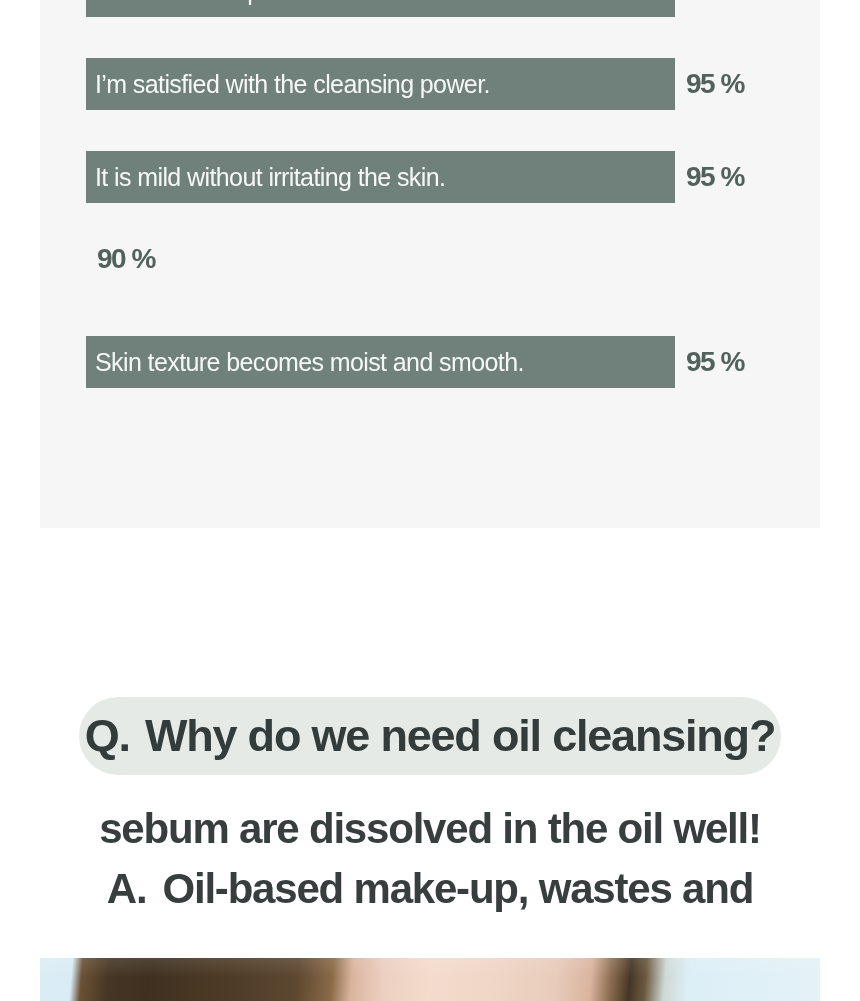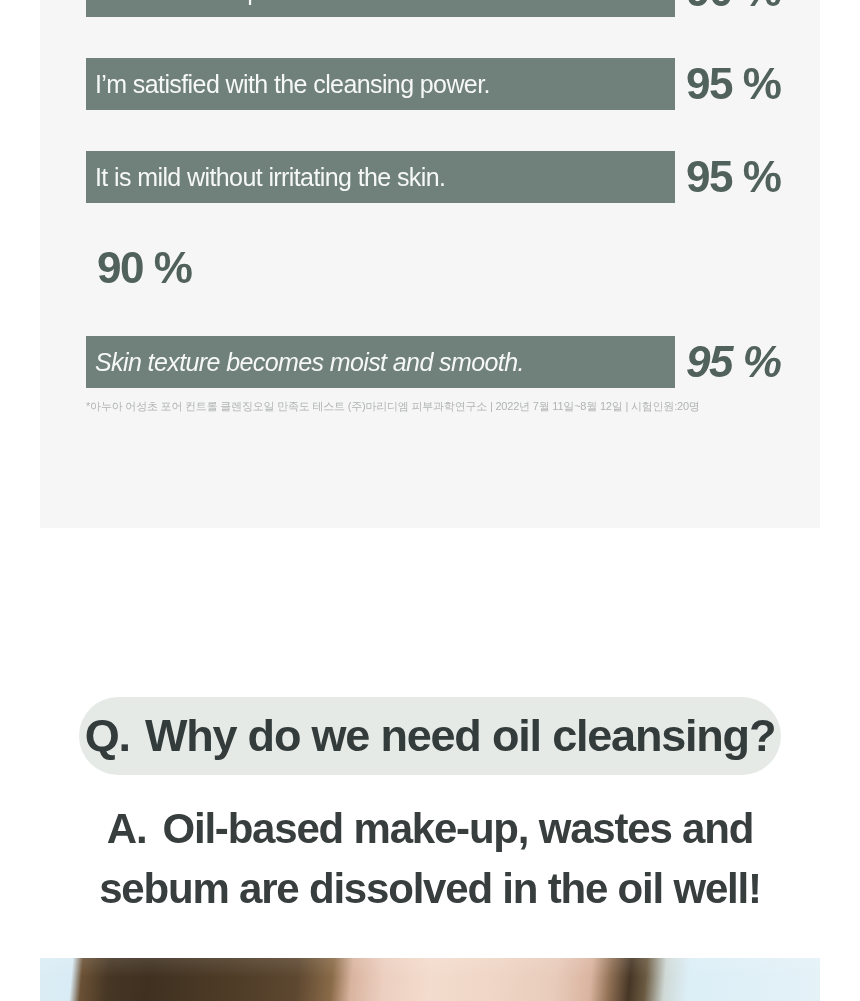--- a/index.html
+++ b/index.html
@@ -27,31 +27,31 @@
     background: #70807b;
     color: #f6f8f7;
     display: flex; align-items: center;
     padding-left: 9px;
     font-size: 25px;
     letter-spacing: -0.6px;
     white-space: nowrap;
   }
   .survey-pct {
     margin-left: 11px;
-    font-size: 44px;
+    font-size: 28px;
     font-weight: bold;
     color: #51615c;
     letter-spacing: -1.5px;
     white-space: nowrap;
   }
   .row-1 { top: -35px; }
   .row-2 { top: 58px; }
   .row-3 { top: 151px; text-align: center; }
   .row-4 { top: 243px; }
-  .row-5 { top: 336px; font-style: italic; }
+  .row-5 { top: 336px; }
   .survey-disclaimer {
     position: absolute; left: 46px; top: 399px;
     font-size: 11px;
     color: #b1b4b3;
     letter-spacing: -0.2px;
     white-space: nowrap;
   }
 
   
   .qa-section { position: absolute; left: 0; top: 528px; width: 860px; text-align: center; }
@@ -117,33 +117,32 @@
 
     <div class="survey-row row-4">
       <div class="survey-pct">90 %</div>
     </div>
 
     <div class="survey-row row-5">
       <div class="survey-bar">Skin texture becomes moist and smooth.</div>
       <div class="survey-pct">95 %</div>
     </div>
 
-    <div class="survey-disclaimer">*아누아 어성초 포어 컨트롤 클렌징오일 만족도 테스트 (주)마리디엠 피부과학연구소  |  2022년 7월 11일~8월 12일  |  시험인원:20명</div>
   </section>
 
   <section class="qa-section">
 
     <div class="question-pill">
       <span class="question-prefix">Q.</span>
       <span>Why do we need oil cleansing?</span>
     </div>
 
     <div class="answer-block">
+      <div class="answer-line">sebum are dissolved in the oil well!</div>
       <div class="answer-line">
         <span class="answer-prefix">A.</span><span>Oil-based make-up, wastes and</span>
       </div>
-      <div class="answer-line">sebum are dissolved in the oil well!</div>
     </div>
   </section>
 
   <div class="model-photo"></div>
 
 </div>
 
 </body></html>

